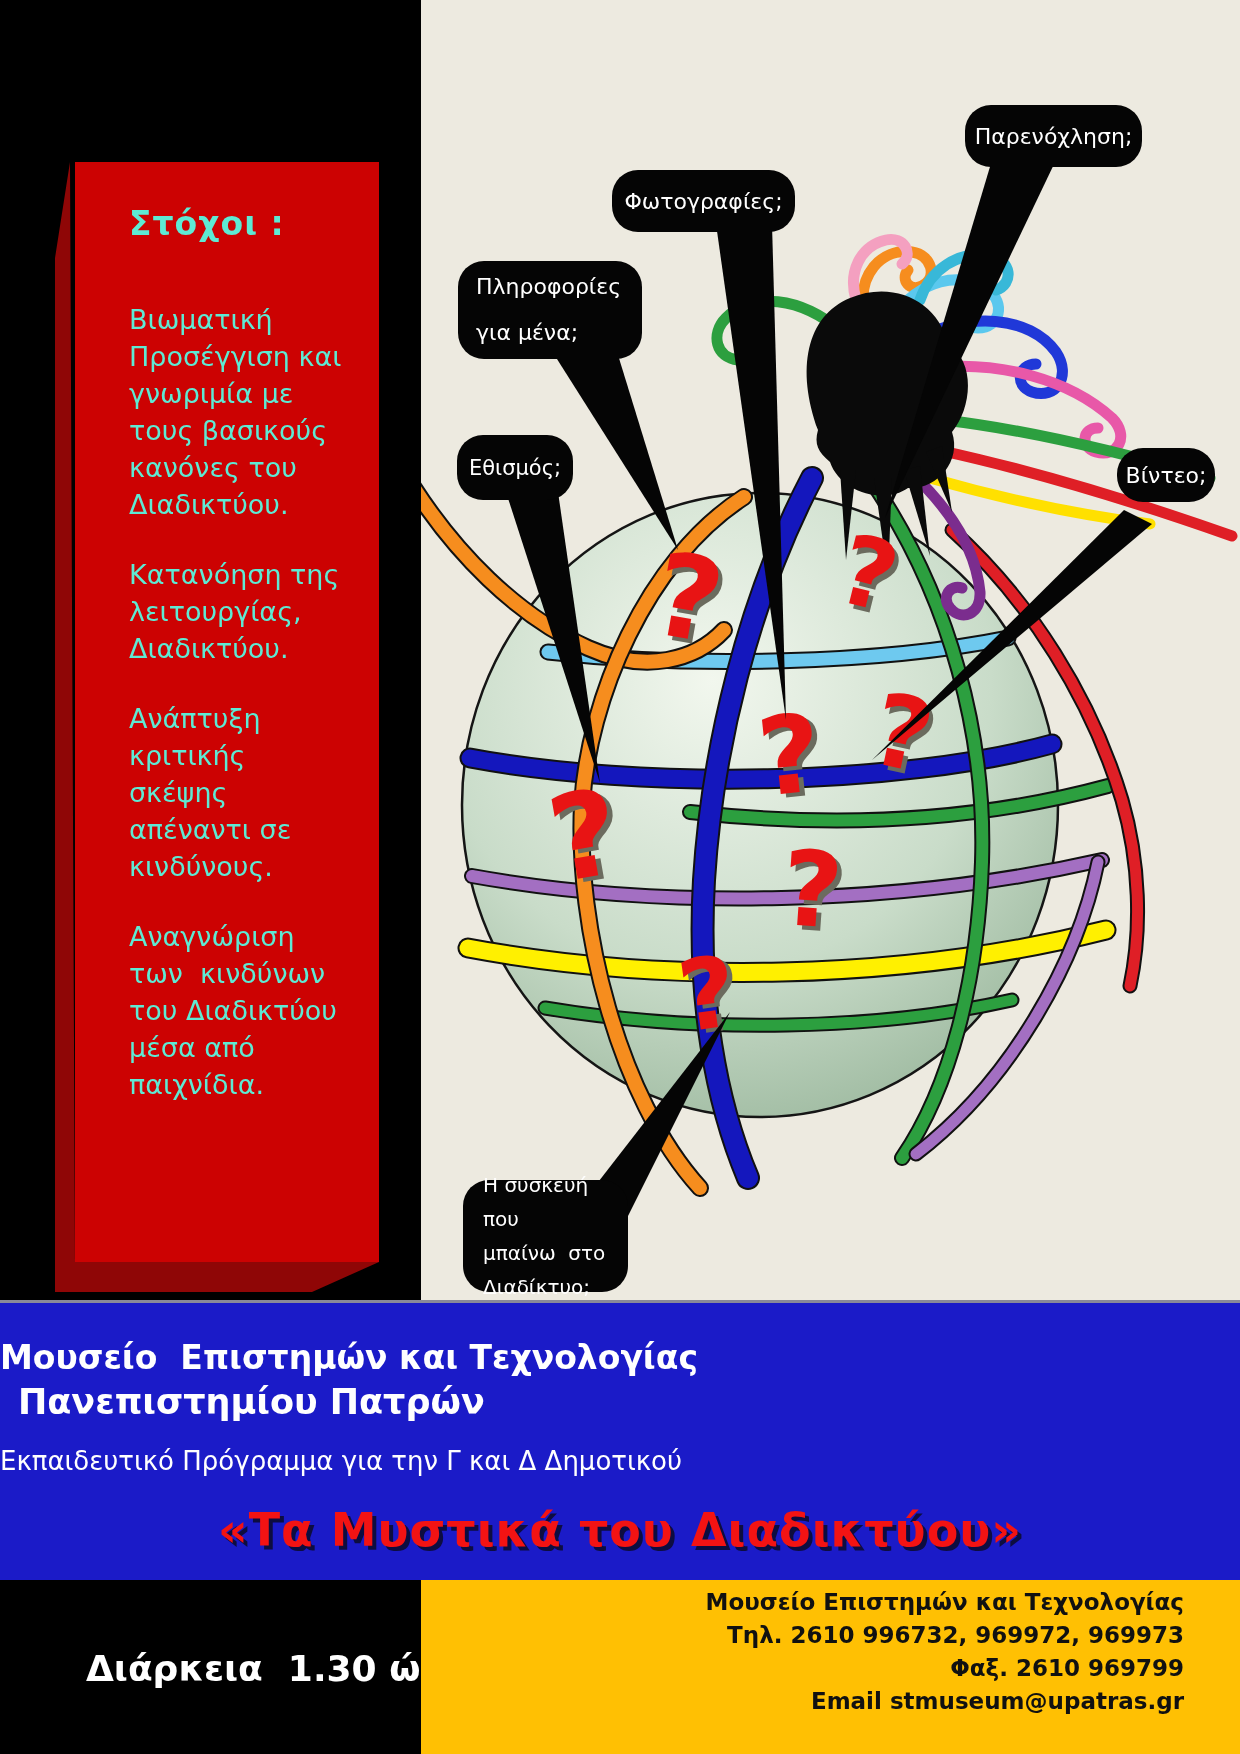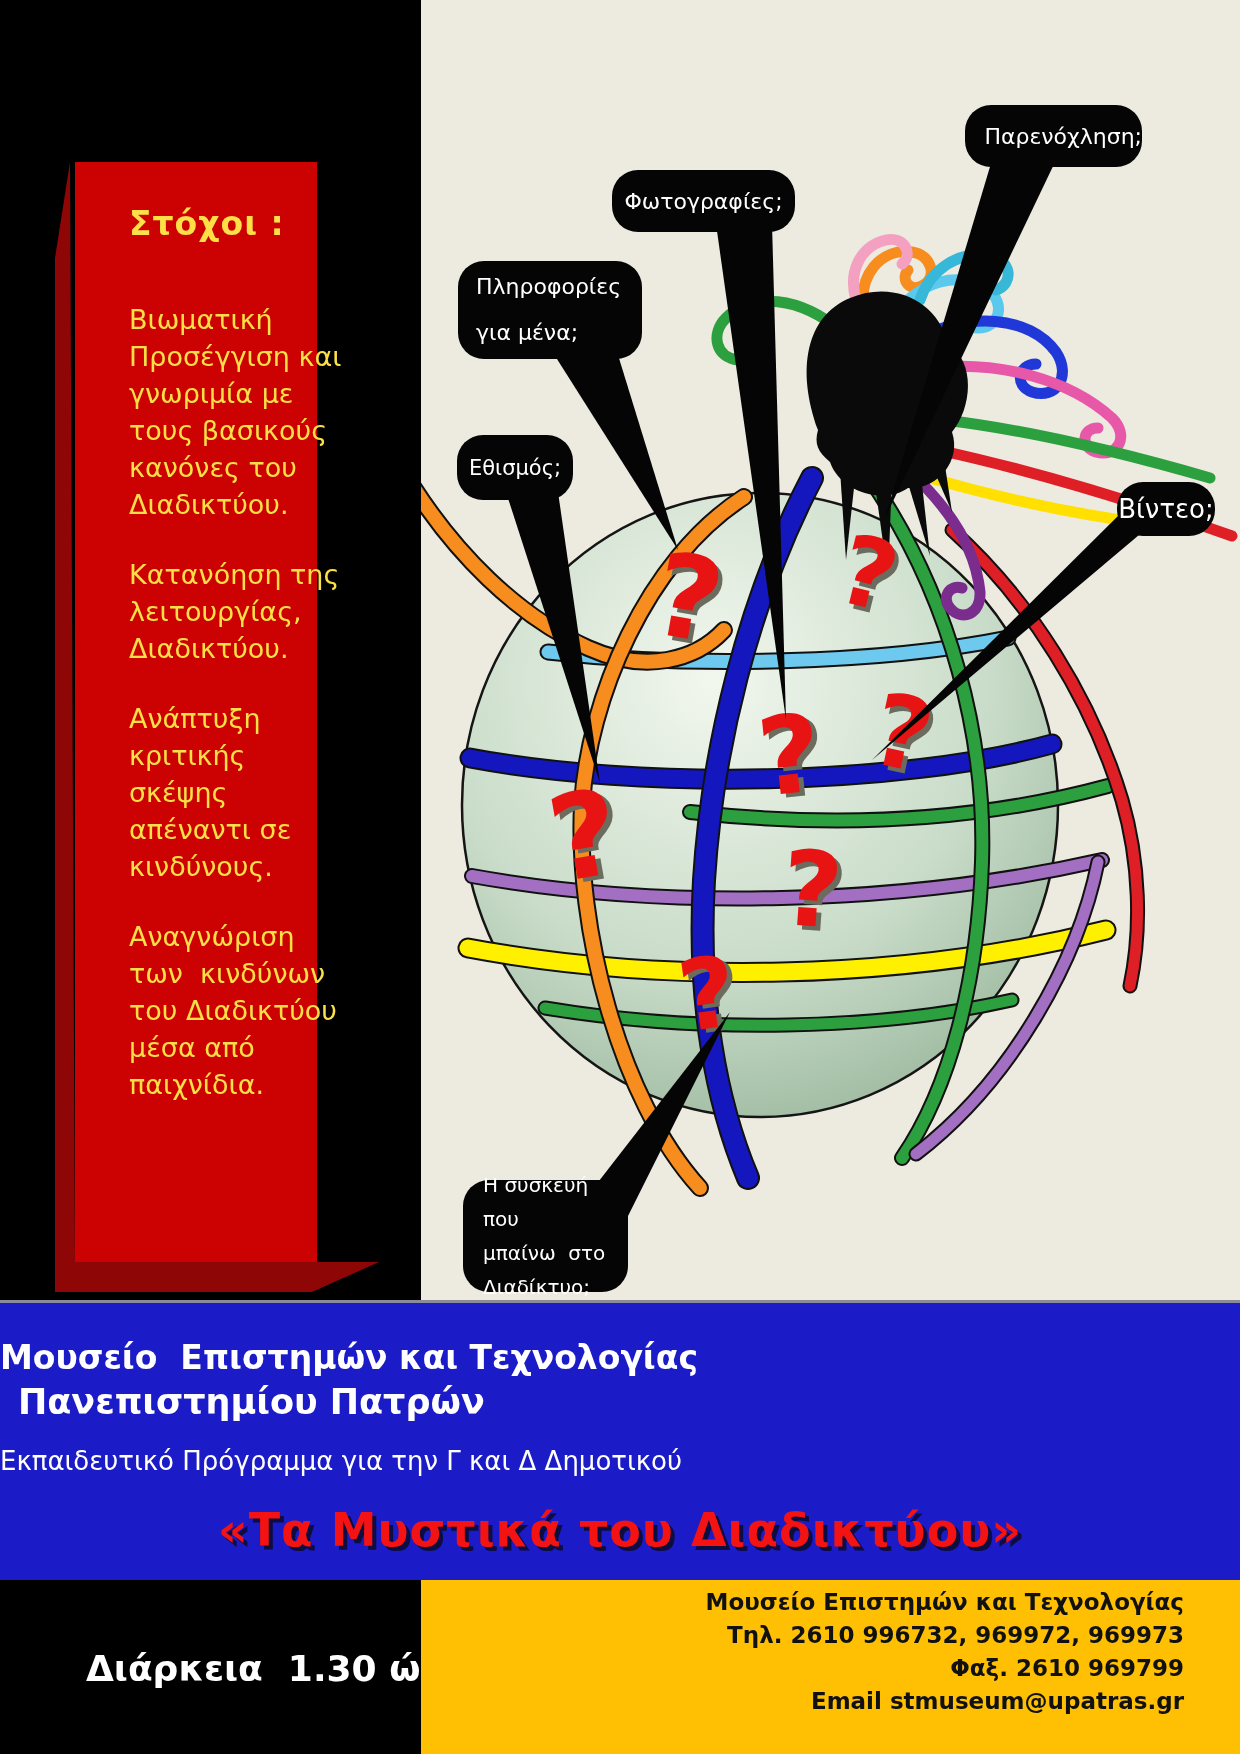--- a/index.html
+++ b/index.html
@@ -12,39 +12,39 @@
   
   .canvas{position:absolute; left:421px; top:0; width:819px; height:1300px; background:#EDEAE0;}
   .globe-svg{position:absolute; left:0; top:0; width:819px; height:1300px;}
   
   .red-side{
     position:absolute; left:0; top:0; width:421px; height:1300px;
     background:#8F0606;
     clip-path:polygon(70px 162px,55px 258px,55px 1292px,312px 1292px,379px 1262px,75px 1262px);
   }
   .red-panel{
-    position:absolute; left:75px; top:162px; width:242px; height:1100px;
-    background:#CC0202; color:#fde047; box-sizing:border-box;
+    position:absolute; left:75px; top:162px; width:304px; height:1100px;
+    background:#CC0202; color:#5eead4; box-sizing:border-box;
     padding:42px 28px 0 54px;
   }
   .red-panel h2{margin:0 0 58px 0; font-size:33px; font-weight:bold; letter-spacing:1px;}
   .red-panel p{margin:0 0 33px 0; font-size:27px; line-height:37px; width:214px;}
   
   .tails{position:absolute; left:0; top:0; width:1240px; height:1754px; pointer-events:none;}
   .bubble{
     position:absolute; background:#050505; color:#fff; border-radius:26px;
     display:flex; align-items:center; justify-content:center;
     font-size:22px; box-sizing:border-box; text-align:left;
   }
   .bubble.multi{flex-direction:column; align-items:flex-start; justify-content:center;}
-  .b-harassment{left:965px; top:105px; width:177px; height:62px;justify-content:flex-end;}
+  .b-harassment{left:965px; top:105px; width:177px; height:62px;}
   .b-photos{left:612px; top:170px; width:183px; height:62px;}
   .b-info{left:458px; top:261px; width:184px; height:98px; padding-left:18px; line-height:46px;}
   .b-addiction{left:457px; top:435px; width:116px; height:65px; font-size:21px;}
-  .b-video{left:1117px; top:482px; width:98px; height:54px; font-size:26px;}
+  .b-video{left:1117px; top:448px; width:98px; height:54px; font-size:22px;}
   .b-device{left:463px; top:1180px; width:165px; height:112px; padding-left:20px; font-size:20px; line-height:34px;}
   
   .blue-band{
     position:absolute; left:0; top:1300px; width:1240px; height:280px;
     background:#1B1BC8; border-top:3px solid #8A8A99; box-sizing:border-box; color:#fff;
   }
   .museum-l1{position:absolute; top:35px; width:1120px; font-size:33px; font-weight:bold;}
   .museum-l2{position:absolute; top:79px; width:1120px; font-size:35px; font-weight:bold;padding-left:18px;}
   .program-line{position:absolute; top:143px; width:1120px; font-size:26px;}
   .big-title{

